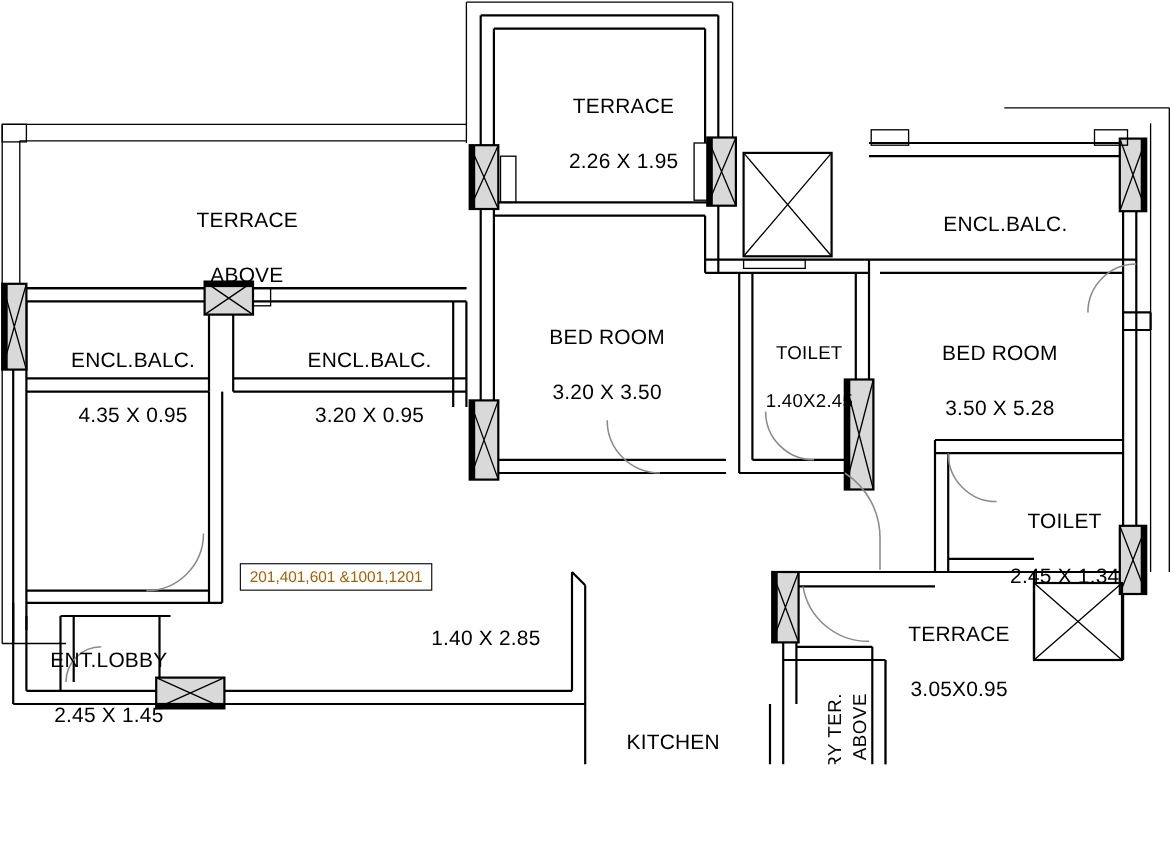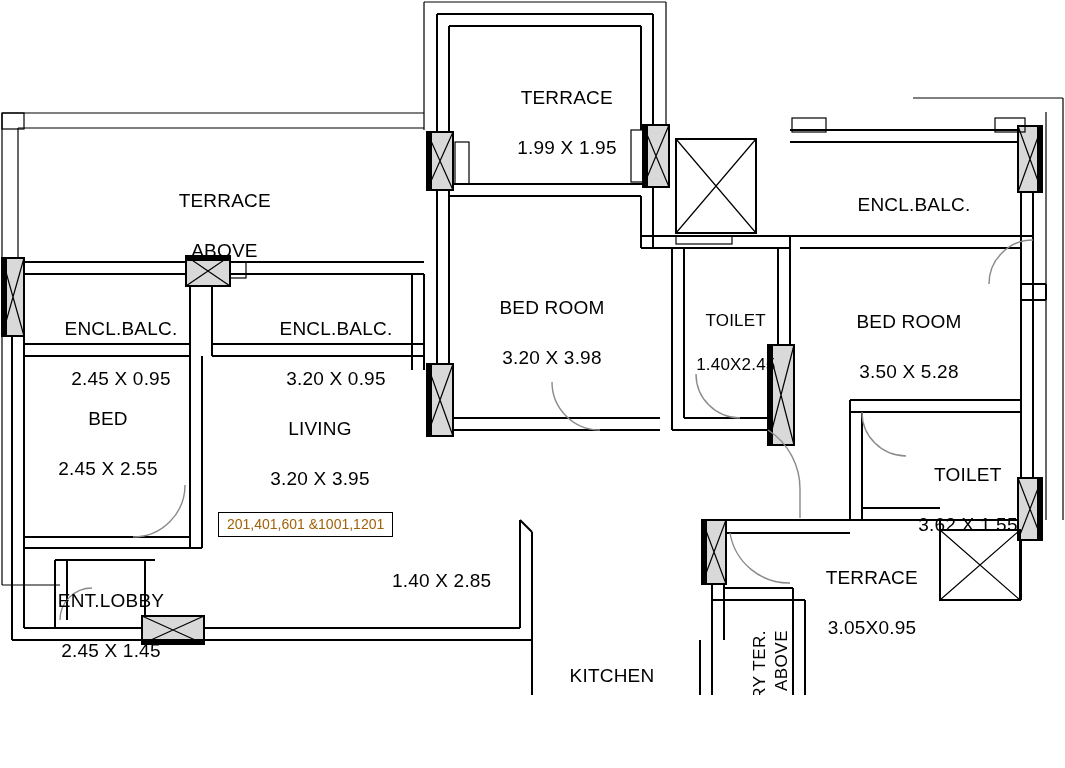--- a/index.html
+++ b/index.html
@@ -253,78 +253,70 @@
       <rect class="thin" x="230" y="262" width="16" height="16" fill="#fff"></rect>
       <rect class="thin" x="792" y="118" width="34" height="14" fill="#fff"></rect>
       <rect class="thin" x="995" y="118" width="30" height="14" fill="#fff"></rect>
       <rect class="thin" x="676" y="236" width="56" height="8" fill="#fff"></rect>
       <rect class="thin" x="2" y="113" width="22" height="16" fill="#fff"></rect>
     </g>
   </svg>
 
   <div class="label center" style="left:556px; top:60px;">
     <span>TERRACE</span><br>
-    <span>1.99 X 1.95</span>
+    <span>2.26 X 1.95</span>
   </div>
 
   <div class="label center" style="left:214px; top:163px;">
     <span>TERRACE</span><br>
     <span>ABOVE</span>
   </div>
 
   <div class="label center" style="left:110px; top:291px;">
     <span>ENCL.BALC.</span><br>
-    <span>2.45 X 0.95</span>
+    <span>4.35 X 0.95</span>
   </div>
 
   <div class="label center" style="left:325px; top:291px;">
     <span>ENCL.BALC.</span><br>
     <span>3.20 X 0.95</span>
   </div>
 
   <div class="label center" style="left:903px; top:167px;">
     <span>ENCL.BALC.</span>
   </div>
 
-  <div class="label center" style="left:97px; top:381px;">
-    <span>BED</span><br>
-    <span>2.45 X 2.55</span>
-  </div>
-
-  <div class="label center" style="left:309px; top:391px;">
-    <span>LIVING</span><br>
-    <span>3.20 X 3.95</span>
-  </div>
+
 
   <div class="label center" style="left:541px; top:270px;">
     <span>BED ROOM</span><br>
-    <span>3.20 X 3.98</span>
+    <span>3.20 X 3.50</span>
   </div>
 
   <div class="label center small" style="left:726px; top:288px;">
     <span>TOILET</span><br>
     <span>1.40X2.45</span>
   </div>
 
   <div class="label center" style="left:898px; top:284px;">
     <span>BED ROOM</span><br>
     <span>3.50 X 5.28</span>
   </div>
 
   <div class="label center" style="left:957px; top:437px;">
     <span>TOILET</span><br>
-    <span>3.62 X 1.55</span>
+    <span>2.45 X 1.34</span>
   </div>
 
   <div class="label center" style="left:861px; top:540px;">
     <span>TERRACE</span><br>
     <span>3.05X0.95</span>
   </div>
 
-  <div class="label center" style="left:100px; top:563px;">
+  <div class="label center" style="left:88px; top:563px;">
     <span>ENT.LOBBY</span><br>
     <span>2.45 X 1.45</span>
   </div>
 
   <div class="label center" style="left:601px; top:638px;">
     <span>KITCHEN</span><br>
     <span>2.97 X 4.50</span>
   </div>
 
   <div class="label" style="left:392px; top:568px;">1.40 X 2.85</div>

